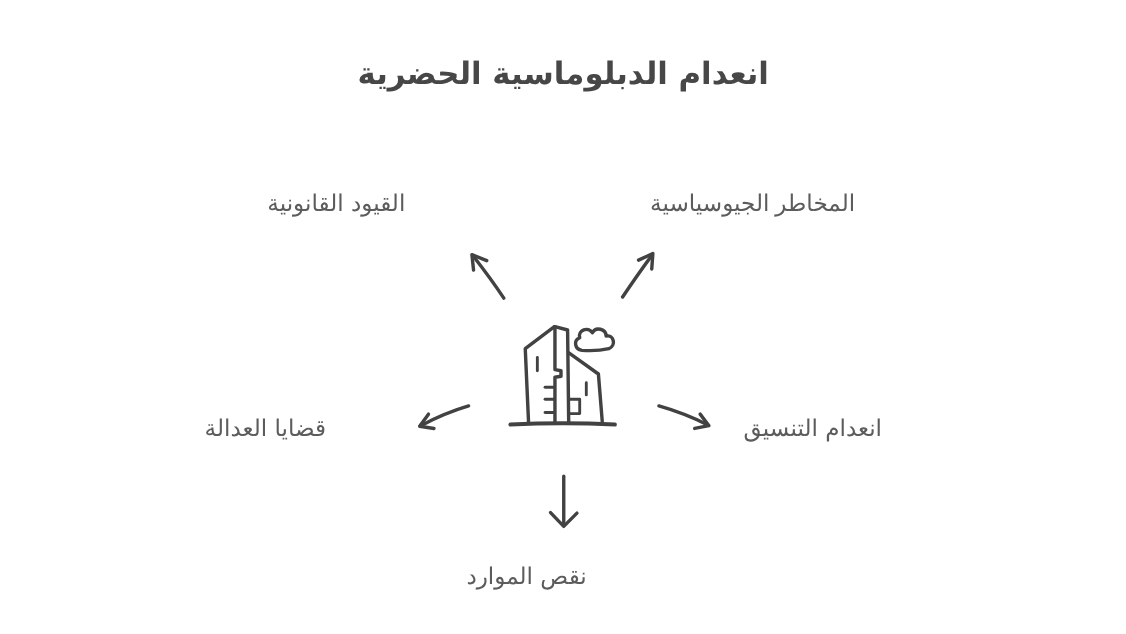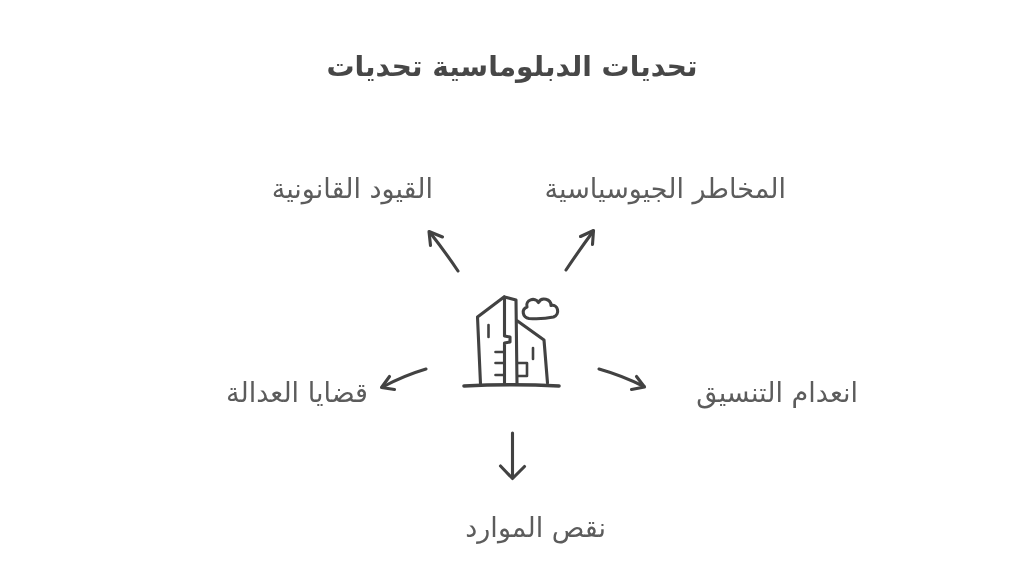--- a/index.html
+++ b/index.html
@@ -24,28 +24,28 @@
     left: 0;
     width: 100%;
     text-align: center;
     font-size: 28px;
     font-weight: bold;
     color: var(--title_color, #474747);
     letter-spacing: 0.2px;
   }
   .node {
     position: absolute;
-    font-size: 27px;
+    font-size: 21px;
     color: var(--label_color, #5c5c5c);
-    text-align: right;
+    text-align: left;
     white-space: nowrap;
     line-height: 1.35;
   }
   .node-top-left  { left: 243px; top: 171px; width: 190px; }
-  .node-top-right { left: 562px; top: 171px; width: 224px; }
+  .node-top-right { left: 591px; top: 171px; width: 224px; font-family: Liberation Serif, serif; }
   .node-left      { left: 186px; top: 375px; width: 182px; }
   .node-right     { left: 676px; top: 375px; width: 182px; }
   .node-bottom    { left: 424px; top: 510px; width: 182px; }
 
   svg.canvas {
     position: absolute;
     top: 0; left: 0;
     width: 1024px;
     height: 576px;
   }
@@ -61,21 +61,21 @@
   }
   svg.canvas .ground {
     stroke-width: 3.6;
   }
 </style>
 </head>
 <body>
 
 <div class="stage">
 
-  <h1 class="title" dir="rtl">تحديات الدبلوماسية تحديات</h1>
+  <h1 class="title" dir="rtl">انعدام الدبلوماسية الحضرية</h1>
 
   <svg class="canvas" viewBox="0 0 1024 576" aria-hidden="true">
 
     <g>
 
       <path class="ground" d="M464 386 Q512 383.5 559 386"></path>
 
       <path d="M480.5 384 L477.5 317 L504 297"></path>
 
       <path d="M504.5 297 L504.5 336 L510 337 L510 342 L504.5 343 L504.5 384"></path>

